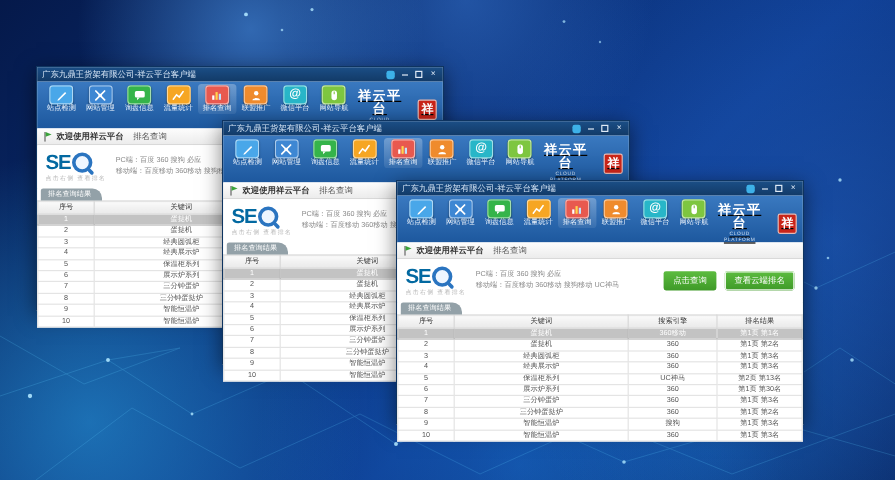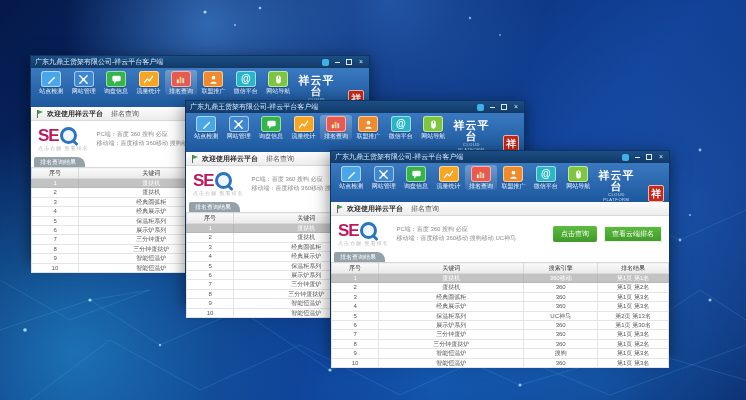--- a/index.html
+++ b/index.html
@@ -33,21 +33,21 @@
 
   
   .toolbar{height:37px;background:linear-gradient(#3a79c0,#1d589e);display:flex;align-items:flex-start;padding:2px 5px 0 4px;}
   .tb-item{width:35px;text-align:center;padding-top:1px;border-radius:3px;cursor:pointer;}
   .tb-item.active{background:linear-gradient(rgba(255,255,255,.28),rgba(255,255,255,.08));}
   .tile{width:20px;height:16px;border-radius:3px;margin:0 auto;display:flex;align-items:center;justify-content:center;
         box-shadow:inset 0 0 0 1px rgba(255,255,255,.55), 0 1px 1px rgba(0,0,0,.25);}
   .tile svg{display:block;}
   .tile .at{color:#fff;font-size:10px;font-weight:bold;line-height:10px;}
   .tb-label{display:block;font-size:6px;color:#eaf2fb;margin-top:1px;line-height:7px;white-space:nowrap;}
-  .brand{margin-left:auto;display:flex;align-items:flex-end;gap:10px;padding-top:5px;}
+  .brand{margin-left:auto;display:flex;align-items:center;gap:10px;padding-top:5px;text-decoration:underline;}
   .brand-txt{text-align:center;color:#fff;}
   .brand-name{font-size:11px;font-weight:bold;letter-spacing:1px;line-height:11px;display:block;}
   .brand-sub{font-size:4px;letter-spacing:.6px;line-height:5px;display:block;color:#cfe0f2;}
   .seal{width:15px;height:15px;background:#c92519;border:1px solid #e8b8b2;border-radius:2px;
         color:#fff;font-size:10px;line-height:15px;text-align:center;font-weight:bold;}
 
   
   .breadcrumb{height:13px;background:linear-gradient(#fdfdfd,#ececec);border-bottom:1px solid #d9d9d9;
               display:flex;align-items:center;padding:0 6px;gap:4px;}
   .flag{position:relative;width:6px;height:8px;}
@@ -55,21 +55,21 @@
   .flag::after{content:'';position:absolute;left:1px;top:0;width:0;height:0;
                border-top:3px solid transparent;border-bottom:0 solid transparent;border-left:5px solid #3aa33a;
                border-top-width:2px;border-bottom-width:2px;}
   .bc-strong{font-size:7px;color:#333;font-weight:bold;}
   .bc-section{font-size:7px;color:#555;margin-left:4px;}
 
   
   .seo-area{height:36px;display:flex;align-items:center;padding:0 7px;background:#fff;}
   .seo-logo{display:flex;flex-direction:column;align-items:flex-start;}
   .seo-row{display:flex;align-items:center;}
-  .seo-se{font-size:17px;font-weight:bold;color:#be185d;letter-spacing:-1px;line-height:17px;}
+  .seo-se{font-size:17px;font-weight:bold;color:#0369a1;letter-spacing:-1px;line-height:17px;}
   .seo-mag{width:11px;height:11px;border:3px solid #2a74c0;border-radius:50%;position:relative;margin-left:1px;background:#eef6ff;}
   .seo-mag::after{content:'';position:absolute;width:3px;height:6px;background:#2a74c0;right:-3px;bottom:-5px;
                   transform:rotate(-45deg);border-radius:2px;}
   .seo-tag{font-size:5px;color:#b8b8b8;margin-top:1px;letter-spacing:1px;}
   .engine-lines{margin-left:8px;}
   .engine-lines span{display:block;font-size:6px;color:#8a8a8a;line-height:9px;white-space:nowrap;}
   .btn-group{margin-left:auto;display:flex;gap:7px;}
   .btn{height:16px;padding:0 8px;border:none;border-radius:2px;cursor:pointer;
        background:linear-gradient(#5cbc3f,#3f9a28);color:#fff;font-size:7px;display:flex;align-items:center;
        font-family:inherit;}

